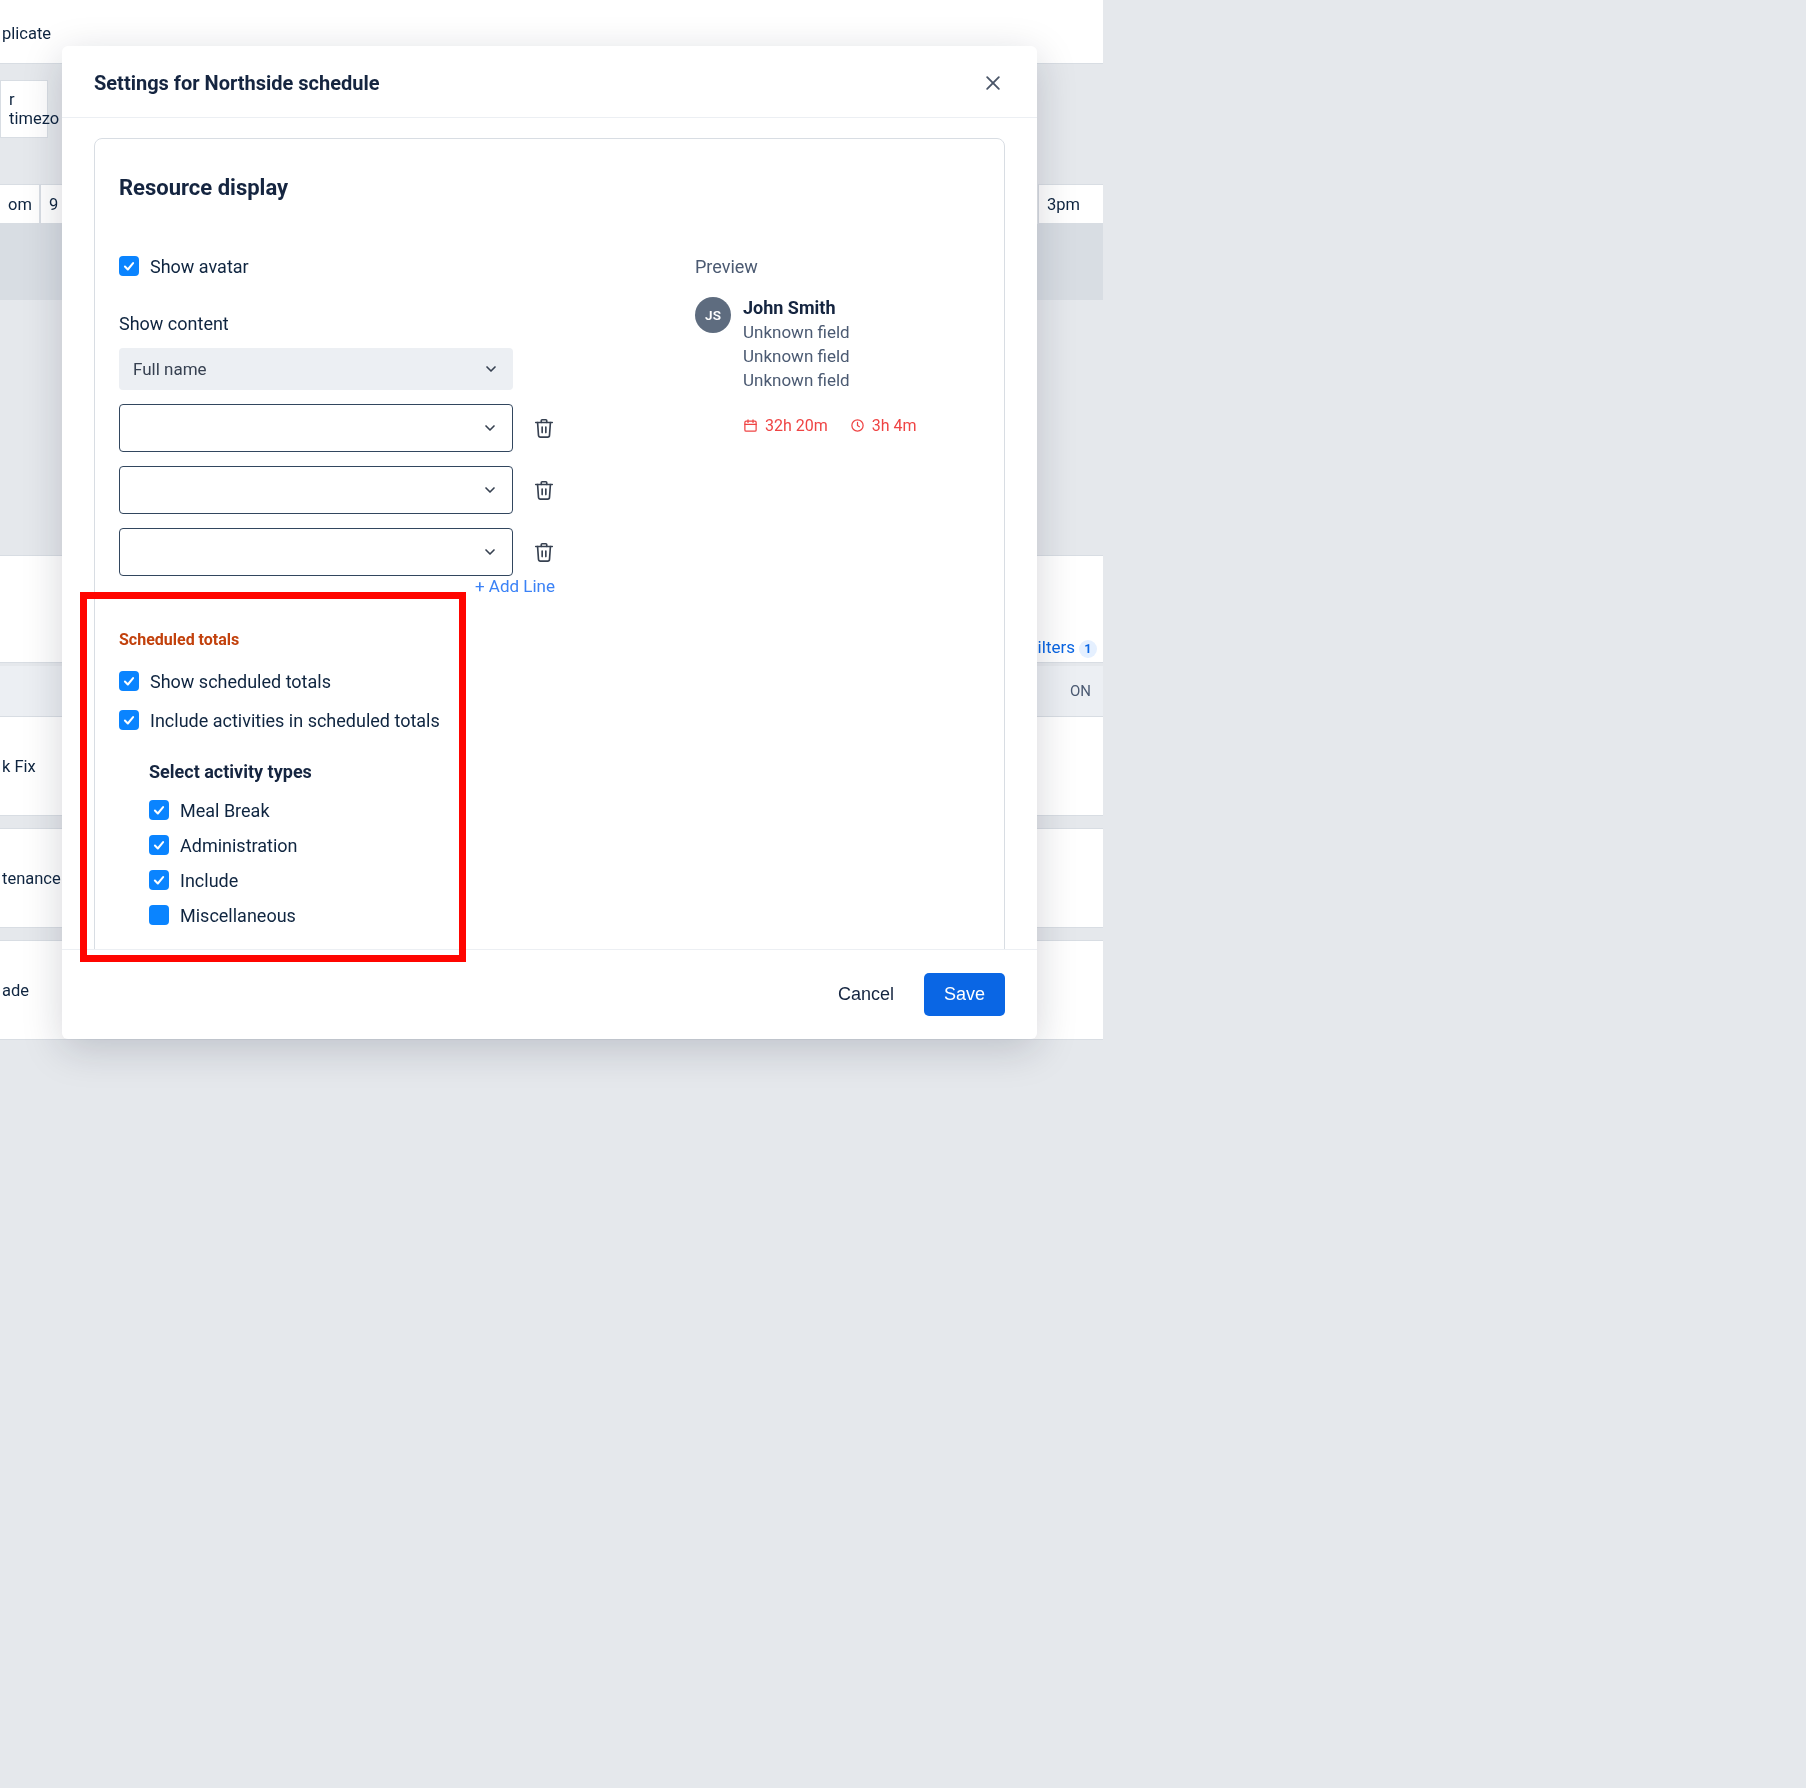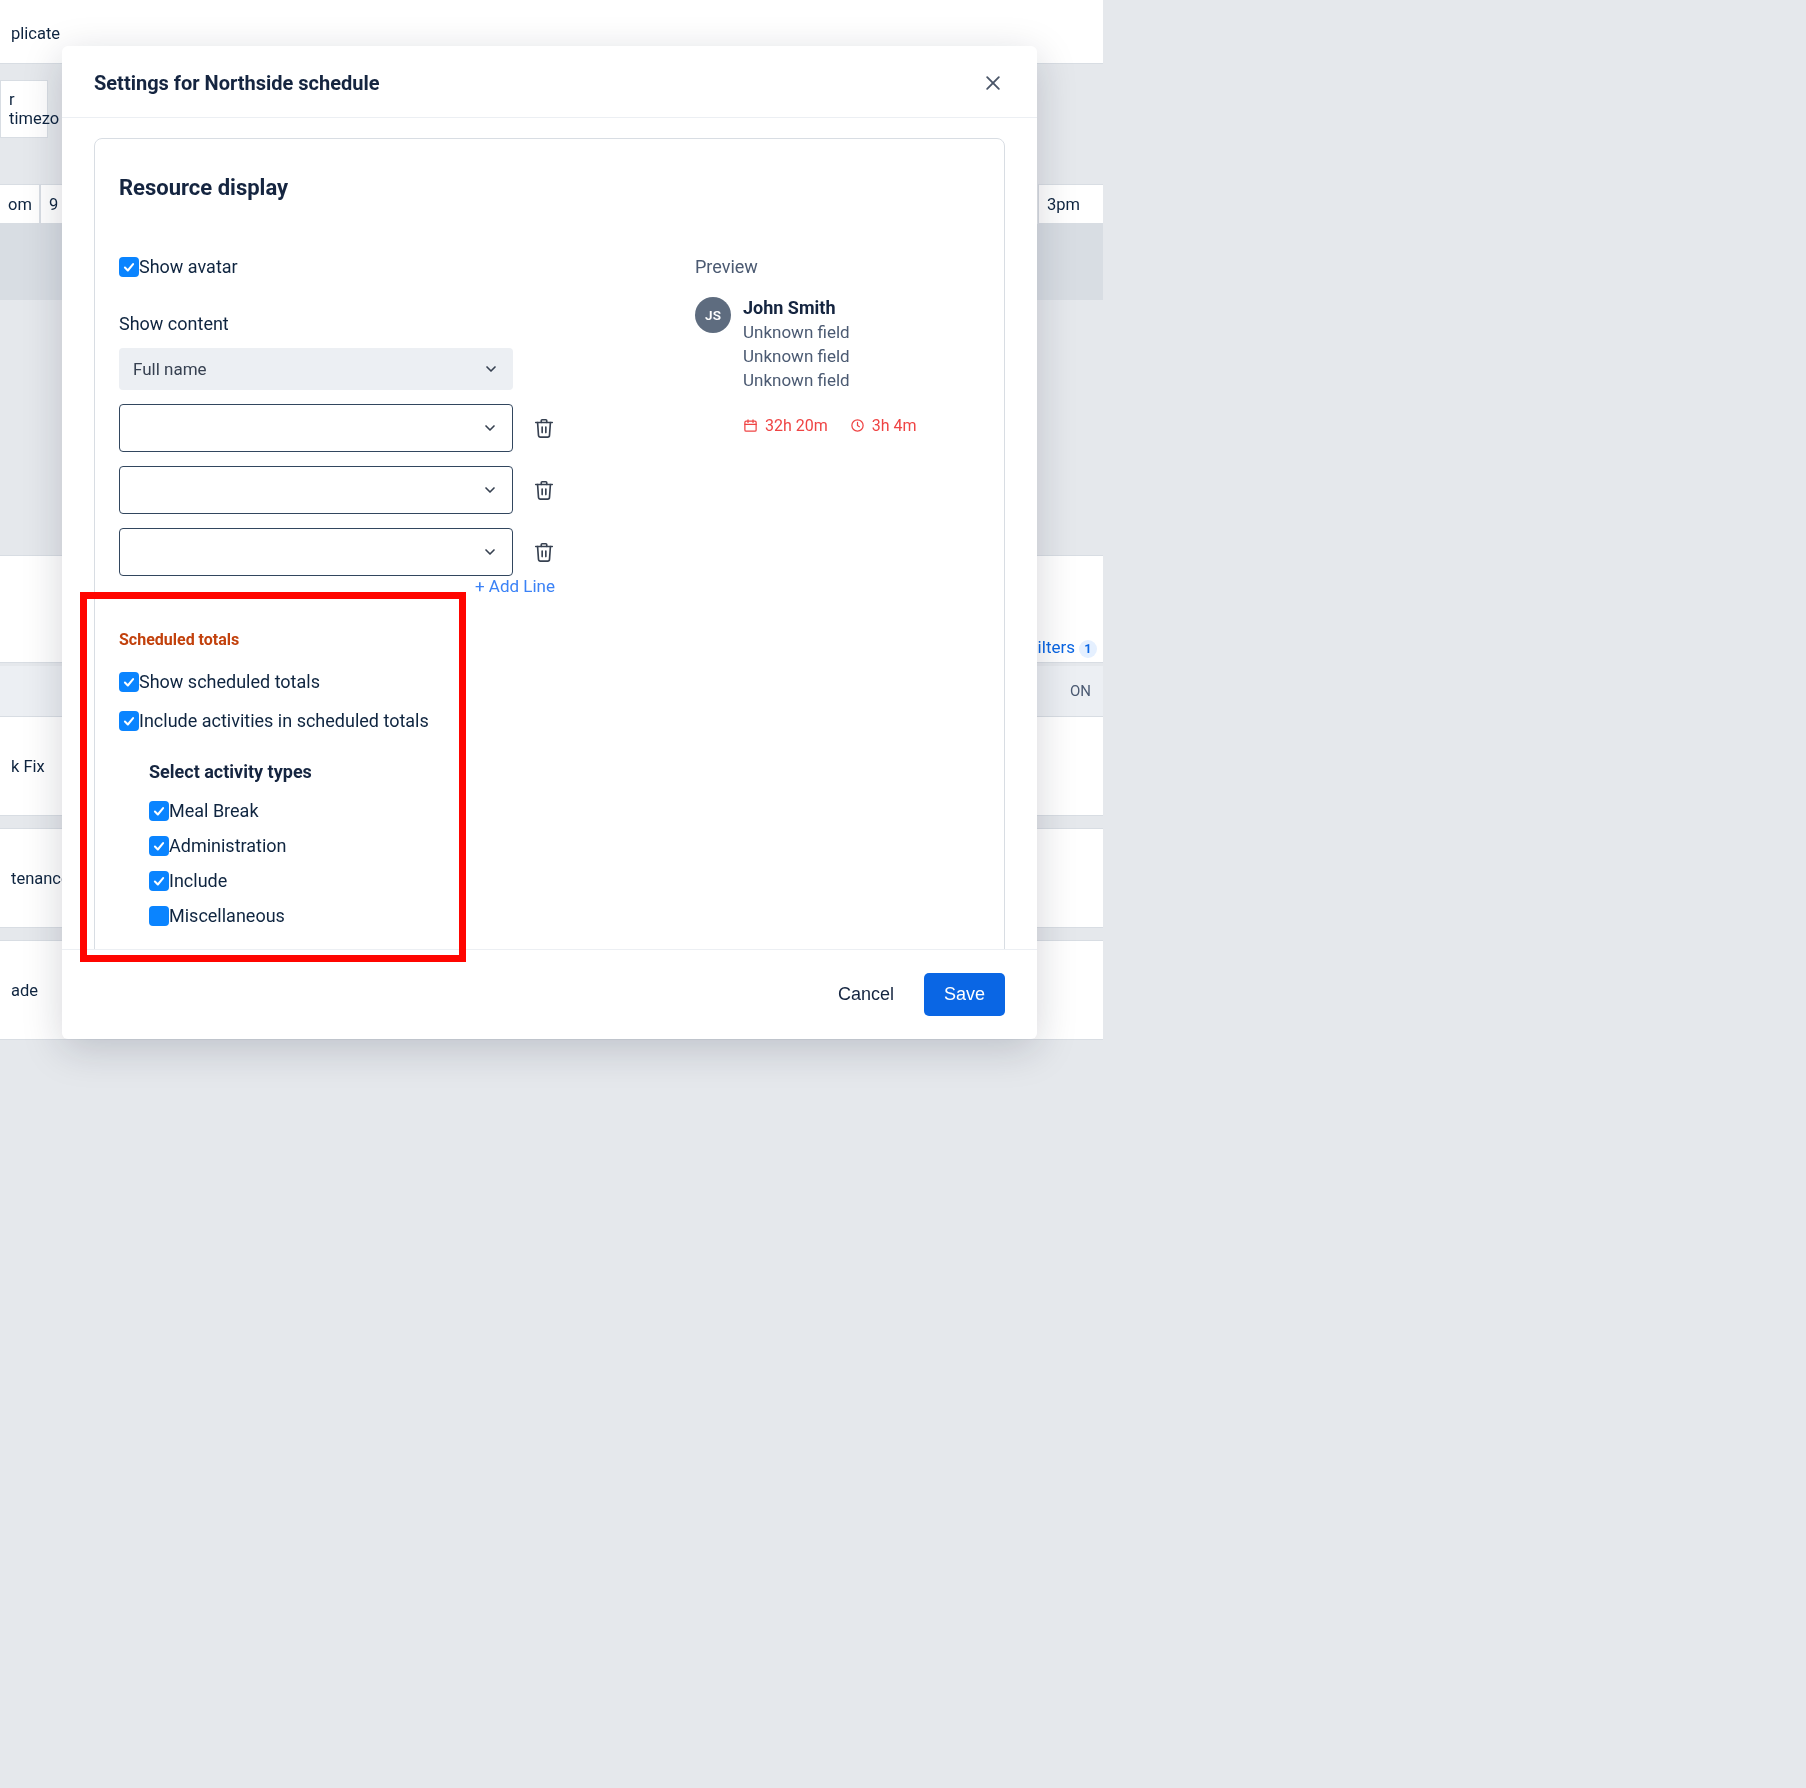--- a/index.html
+++ b/index.html
@@ -6,21 +6,21 @@
 body {
   font-family: -apple-system, BlinkMacSystemFont, "Segoe UI", Roboto, Helvetica, Arial, sans-serif;
   background: #e5e8ec;
   width: 1103px;
   height: 1091px;
   overflow: hidden;
   position: relative;
   color: #1e293b;
 }
 .bg-row { position:absolute; left:0; right:0; background:#fff; border-top:1px solid #d8dde3; border-bottom:1px solid #d8dde3; }
-.bg-label { position:absolute; left:11px; font-size:16.5px; color:#0f2540; }
+.bg-label { position:absolute; left:2px; font-size:16.5px; color:#0f2540; }
 .bg-header-cell { position:absolute; background:#fff; border:1px solid #d8dde3; font-size:16.5px; color:#0f2540; display:flex; align-items:center; padding-left:8px; }
 .bg-badge { display:inline-flex; align-items:center; justify-content:center; min-width:18px; height:18px; border-radius:9px; background:#e5f0ff; color:#0a66e4; font-size:13px; font-weight:600; margin-left:4px; }
 
 .modal {
   position:absolute;
   left:62px; top:46px;
   width:975px; height:993px;
   background:#fff;
   border-radius:6px;
   box-shadow:0 10px 40px rgba(15,23,42,.18);
@@ -41,21 +41,21 @@
   border:1px solid #d8dde3;
   border-radius:8px;
   padding: 36px 24px 30px 24px;
 }
 .panel-heading { font-size:22px; font-weight:700; color:#152540; margin-bottom:56px; }
 
 .two-col { display:flex; gap:140px; }
 .col-left { flex:0 0 394px; }
 .col-right { flex:1; }
 
-.check-row { display:flex; align-items:center; margin-bottom:18px; }
+.check-row { display:flex; align-items:flex-start; gap:11px; margin-bottom:18px; }
 .chk {
   width:20px; height:20px; border-radius:4px;
   background:#0a84ff; display:flex; align-items:center; justify-content:center;
   flex-shrink:0;
 }
 .chk svg { width:14px; height:14px; }
 .chk-label { font-size:18px; color:#0f2540; }
 
 .field-label { font-size:18px; color:#0f2540; margin-top:36px; margin-bottom:14px; }
 .select-disabled {

